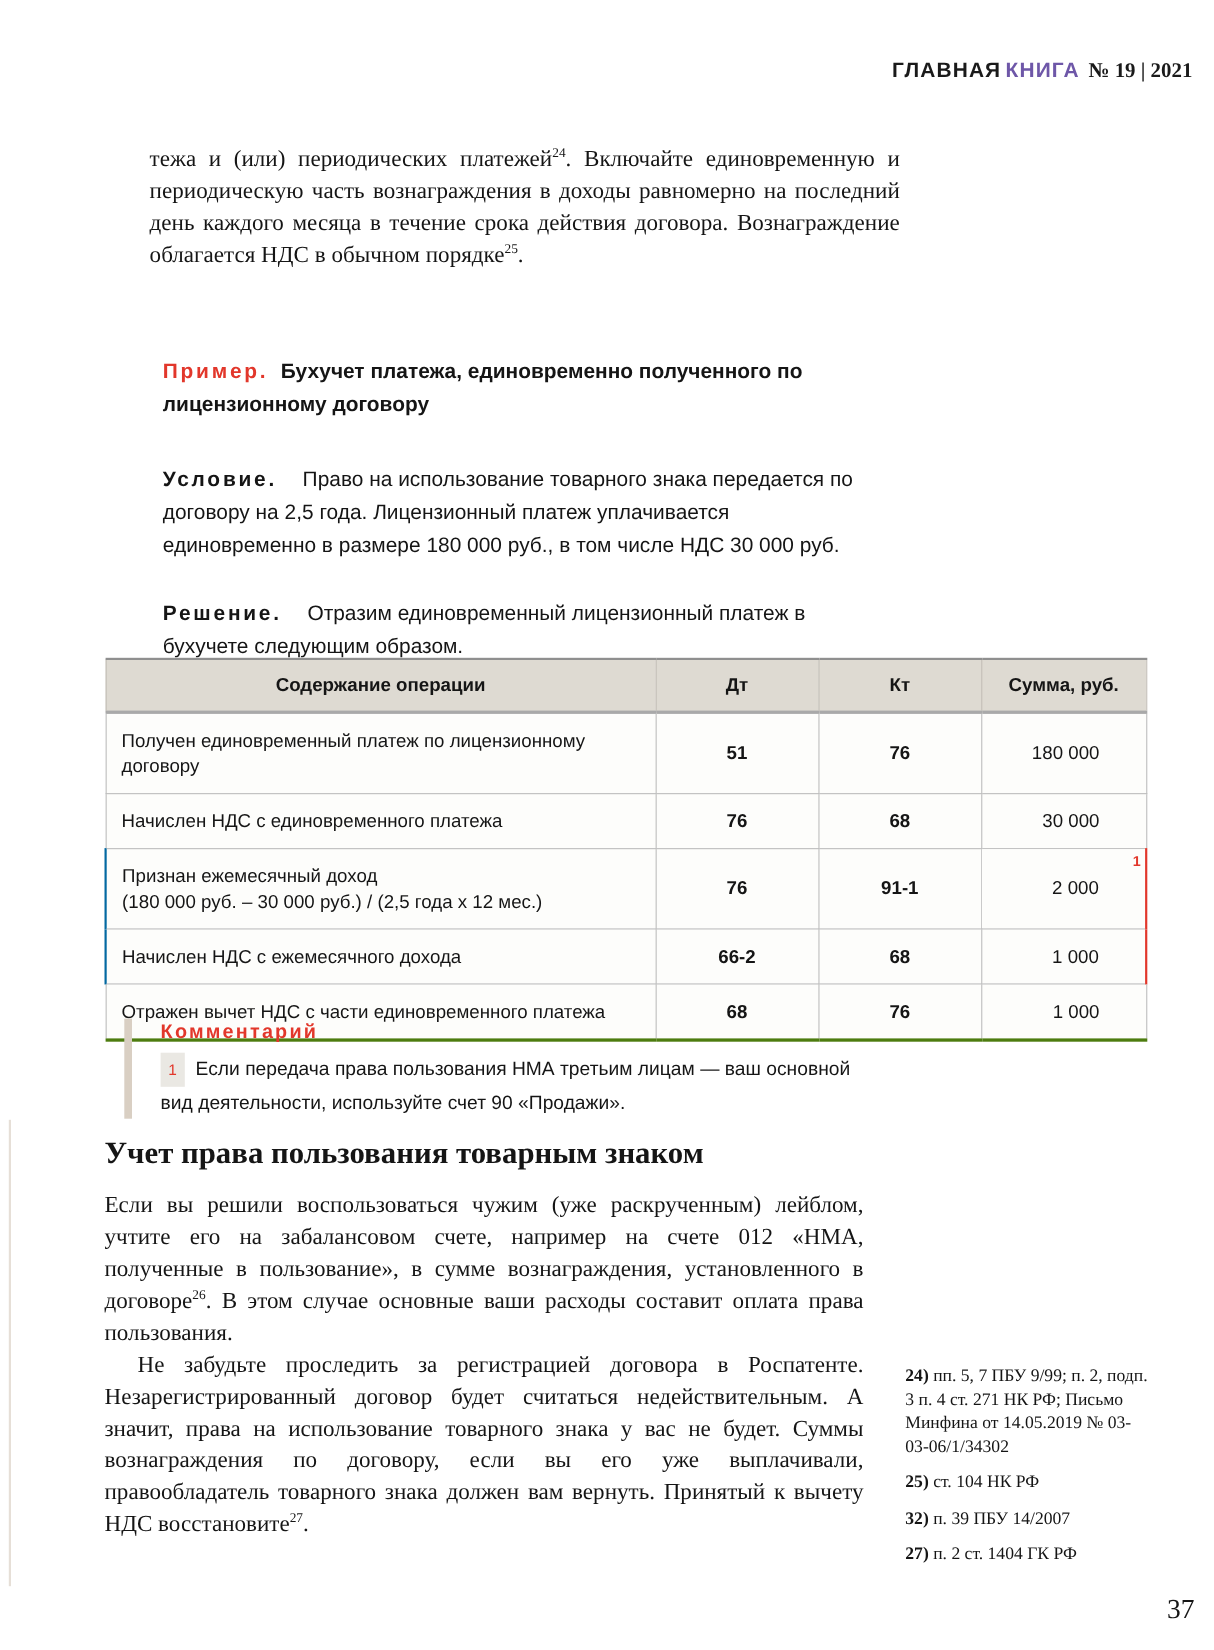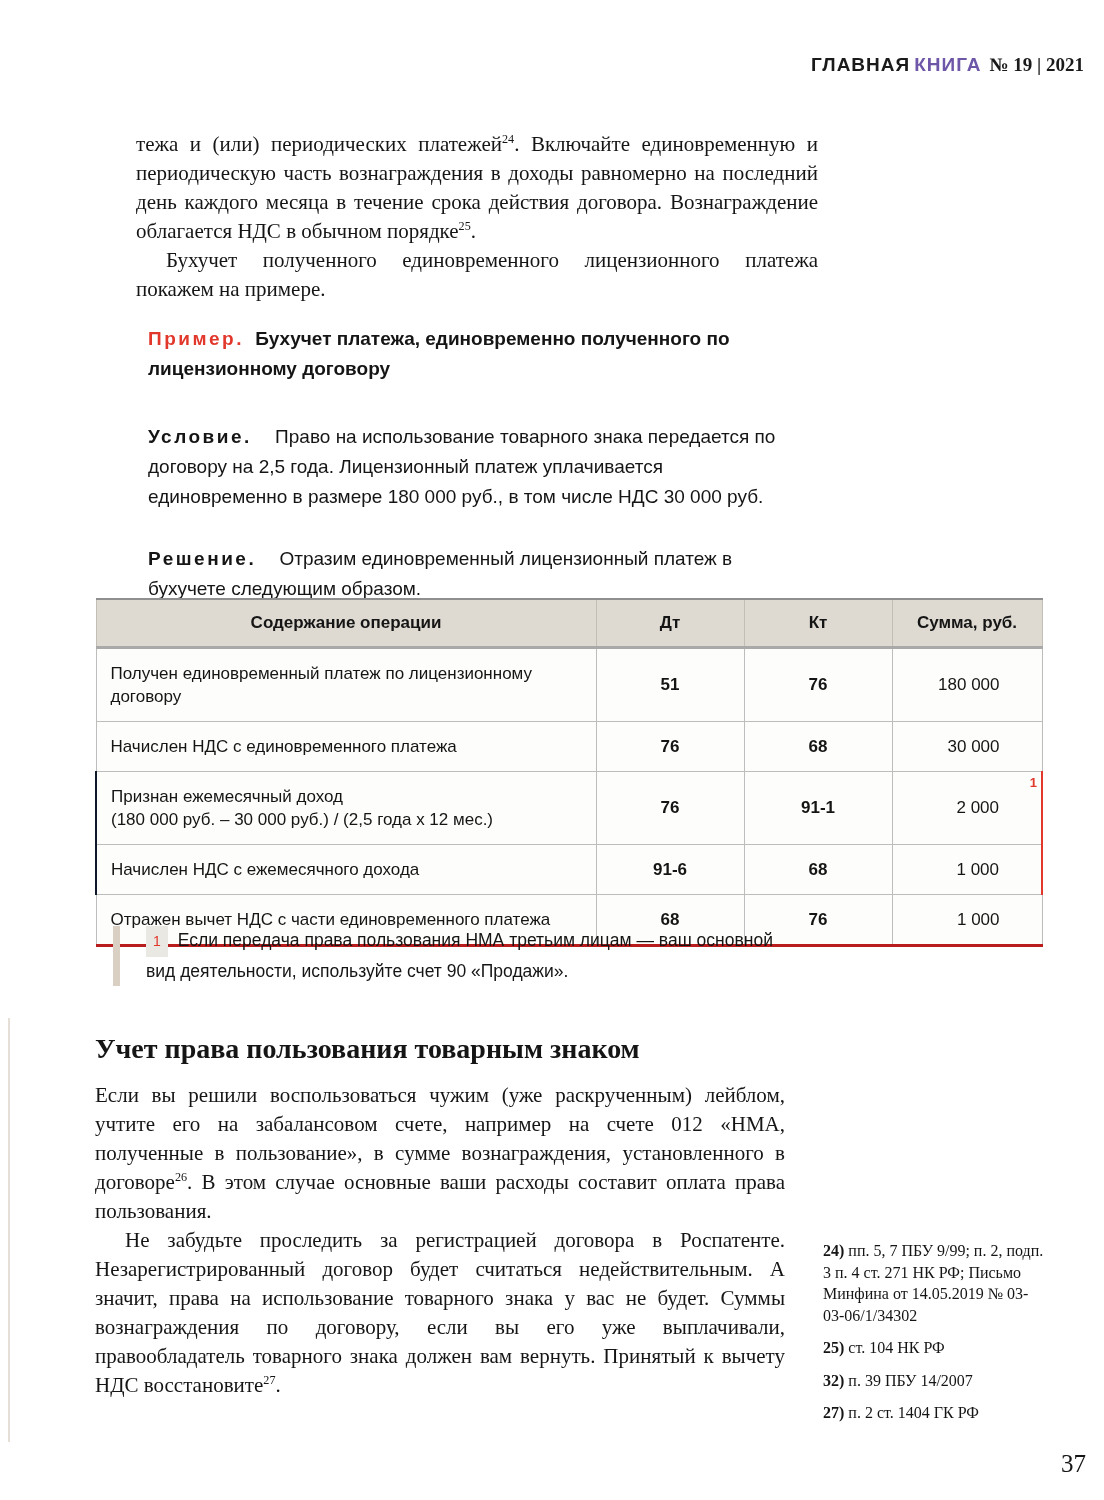--- a/index.html
+++ b/index.html
@@ -39,27 +39,27 @@
   table.acc col.c-sum { width:150px; }
   table.acc thead th {
     background:#dedad2; font-size:17px; font-weight:bold; padding:13px 10px;
     border-top:2px solid #8f8f8f; border-bottom:3px solid #a9a9a9;
     border-left:1px solid #c2beb6; border-right:1px solid #c2beb6;
   }
   table.acc tbody td {
     font-size:17px; padding:13px 14px; background:#fdfdfb;
     border:1px solid #bdbdbd; vertical-align:middle;
   }
-  table.acc tbody tr:last-child td { border-bottom:3px solid #b91c1c; }
+  table.acc tbody tr:last-child td { border-bottom:3px solid #4d7c0f; }
   td.op { text-align:left; line-height:23px; }
   td.ctr { text-align:center; font-weight:bold; }
   td.sum { text-align:right; padding-right:42px !important; }
   tr.hl-first td { border-top:2px solid #e2372b; }
   tr.hl-last  td { border-bottom:2px solid #e2372b; }
-  tr.hl td:first-child { border-left:2px solid #0f172a; }
+  tr.hl td:first-child { border-left:2px solid #0369a1; }
   tr.hl td:last-child  { border-right:2px solid #e2372b; }
   td.rel { position:relative; }
   .tbl-note { position:absolute; top:3px; right:4px; color:#e2372b;
               font-size:13px; font-weight:bold; font-family:"Liberation Sans", sans-serif; }
 
   
   .comment { position:absolute; left:113px; top:926px; width:690px; display:flex;
              font-family:"Liberation Sans", sans-serif; }
   .comment-bar { width:7px; background:#d9cfc3; flex:0 0 7px; margin-right:26px; }
   .comment-label { color:#e2372b; font-weight:bold; font-size:18px; letter-spacing:2px; margin:2px 0 8px 0; }
@@ -87,21 +87,20 @@
 <div class="page">
 
   <div class="header">
     <span class="glavnaya">ГЛАВНАЯ</span>
     <span class="kniga">КНИГА</span>
     <span class="issue">№ 19 | 2021</span>
   </div>
 
   <div class="intro">
     <p class="body"><span>тежа и (или) периодических платежей</span><sup>24</sup><span>. Включайте единовременную и периодическую часть вознаграждения в доходы равномерно на последний день каждого месяца в течение срока действия договора. Вознаграждение облагается НДС в обычном порядке</span><sup>25</sup><span>.</span></p>
-    <p class="body indent">Бухучет полученного единовременного лицензионного платежа покажем на примере.</p>
   </div>
 
   <div class="example">
     <p class="ex-title">
       <span class="ex-label">Пример.</span>
       <span>Бухучет платежа, единовременно полученного по лицензионному договору</span>
     </p>
     <p class="ex-para">
       <span class="ex-sublabel">Условие.</span>
       <span>Право на использование товарного знака передается по договору на 2,5 года. Лицензионный платеж уплачивается единовременно в размере 180 000 руб., в том числе НДС 30 000 руб.</span>
@@ -148,37 +147,38 @@
           </td>
           <td class="ctr">76</td>
           <td class="ctr">91-1</td>
           <td class="sum rel">
             <span>2 000</span>
             <span class="tbl-note">1</span>
           </td>
         </tr>
         <tr class="hl hl-last">
           <td class="op">Начислен НДС с ежемесячного дохода</td>
-          <td class="ctr">91-6</td>
+          <td class="ctr">66-2</td>
           <td class="ctr">68</td>
           <td class="sum">1 000</td>
         </tr>
         <tr>
           <td class="op">Отражен вычет НДС с части единовременного платежа</td>
           <td class="ctr">68</td>
           <td class="ctr">76</td>
           <td class="sum">1 000</td>
         </tr>
       </tbody>
     </table>
   </div>
 
   <div class="comment">
     <div class="comment-bar"></div>
     <div>
+      <div class="comment-label">Комментарий</div>
       <p class="comment-text">
         <span class="comment-marker">1</span><span>Если передача права пользования НМА третьим лицам — ваш основной вид деятельности, используйте счет 90 «Продажи».</span>
       </p>
     </div>
   </div>
 
   <div class="section">
     <h2>Учет права пользования товарным знаком</h2>
     <p class="body"><span>Если вы решили воспользоваться чужим (уже раскрученным) лейблом, учтите его на забалансовом счете, например на счете 012 «НМА, полученные в пользование», в сумме вознаграждения, установленного в договоре</span><sup>26</sup><span>. В этом случае основные ваши расходы составит оплата права пользования.</span></p>
     <p class="body indent"><span>Не забудьте проследить за регистрацией договора в Роспатенте. Незарегистрированный договор будет считаться недействительным. А значит, права на использование товарного знака у вас не будет. Суммы вознаграждения по договору, если вы его уже выплачивали, правообладатель товарного знака должен вам вернуть. Принятый к вычету НДС восстановите</span><sup>27</sup><span>.</span></p>

